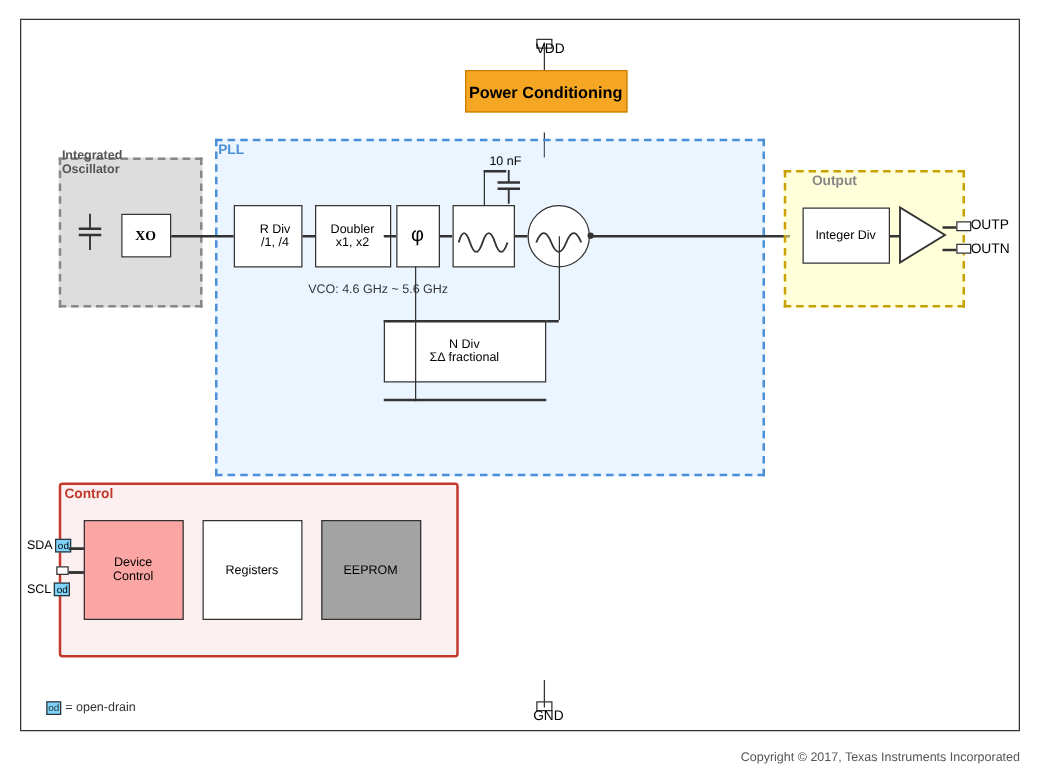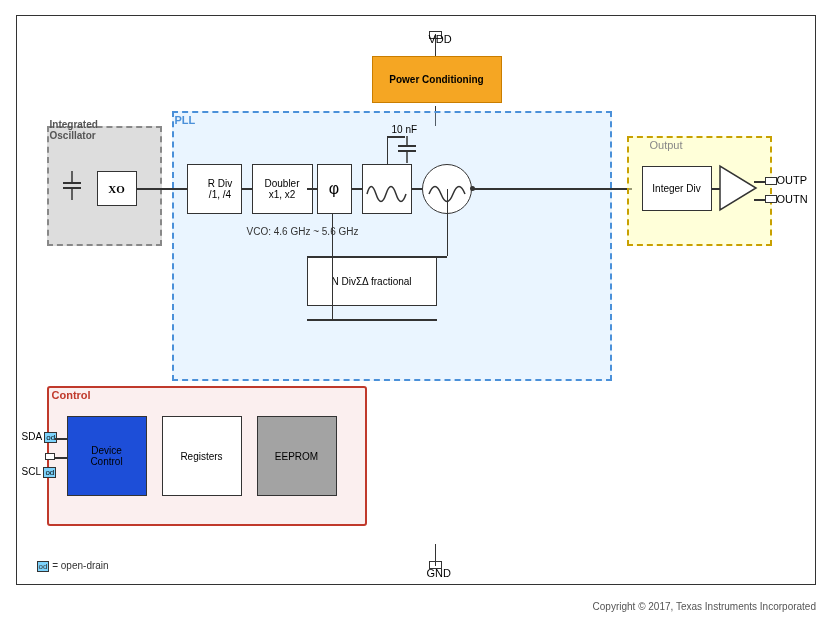--- a/index.html
+++ b/index.html
@@ -21,28 +21,28 @@
       border: 1.5px solid #333;
       background: #fff;
     }
 
     
     .power-conditioning {
       position: absolute;
       top: 40px;
       left: 355px;
       width: 130px;
-      height: 47px;
+      height: 34px;
       background: #f5a623;
       border: 1.5px solid #c97d00;
       display: flex;
       align-items: center;
       justify-content: center;
       text-align: center;
-      font-size: 10px;
+      font-size: 13px;
       font-weight: bold;
     }
 
     
     .vdd-label {
       position: absolute;
       top: 5px;
       left: 412px;
       font-size: 11px;
       text-align: center;
@@ -247,21 +247,21 @@
     
     .ndiv-box {
       position: absolute;
       top: 240px;
       left: 290px;
       width: 130px;
       height: 50px;
       border: 1.5px solid #333;
       background: #fff;
       display: flex;
-      flex-direction: row;
+      flex-direction: column;
       align-items: center;
       justify-content: center;
       font-size: 10px;
       text-align: center;
     }
 
     
     .cap-label {
       position: absolute;
       top: 108px;
@@ -277,21 +277,21 @@
       width: 145px;
       height: 110px;
       border: 2px dashed #c8a000;
       background: rgba(255, 255, 180, 0.5);
     }
     .output-label {
       position: absolute;
       top: 123px;
       left: 613px;
       font-size: 11px;
-      font-weight: normal;
+      font-weight: bold;
       color: #888;
       padding-left: 20px;
     }
 
     
     .intdiv-box {
       position: absolute;
       top: 150px;
       left: 625px;
       width: 70px;
@@ -360,21 +360,21 @@
     }
 
     
     .devctrl-box {
       position: absolute;
       top: 400px;
       left: 50px;
       width: 80px;
       height: 80px;
       border: 1.5px solid #333;
-      background: #1d4ed8;
+      background: #fca5a5;
       display: flex;
       align-items: center;
       justify-content: center;
       text-align: center;
       font-size: 10px;
     }
 
     
     .registers-box {
       position: absolute;

